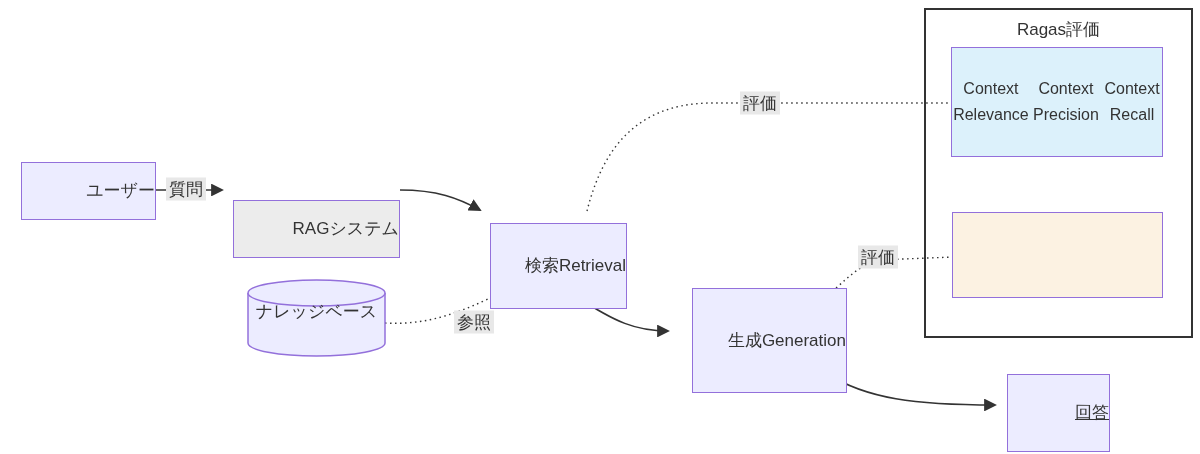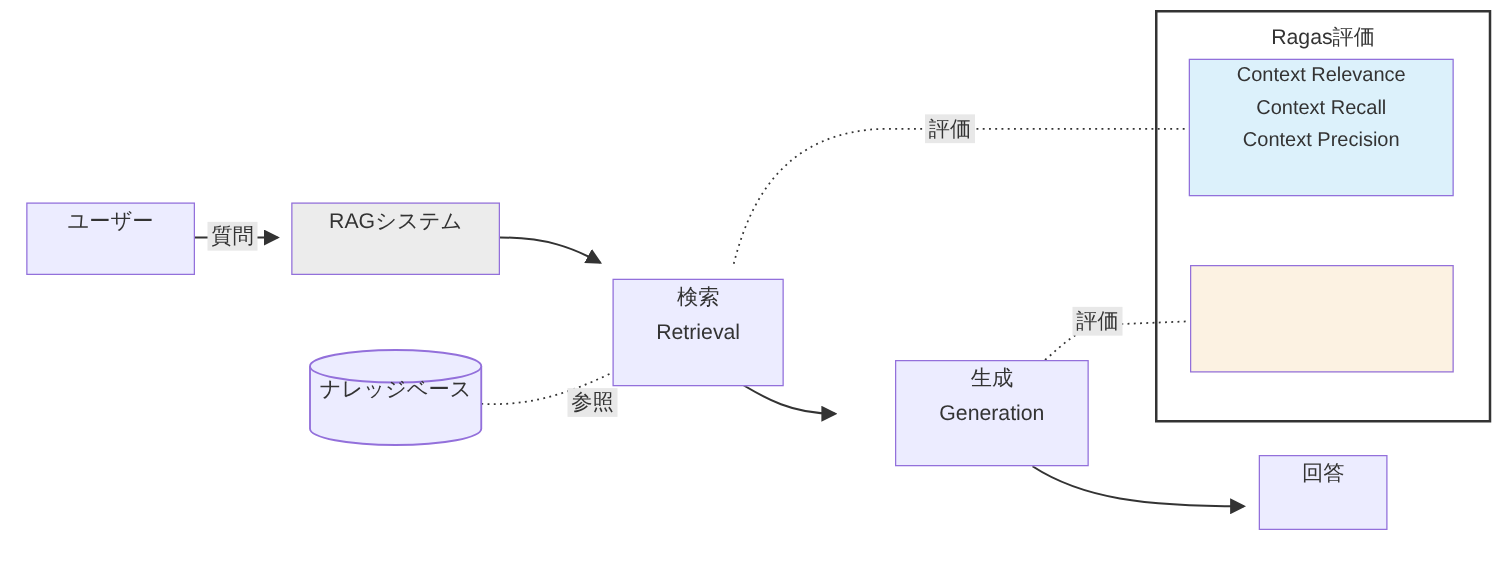--- a/index.html
+++ b/index.html
@@ -5,24 +5,24 @@
   :root{
     --canvas_bg:#FFFFFF; --node_fill:#ECECFF; --node_border:#9370DB;
     --system_fill:#ECECEC; --context_fill:#DCF1FB; --faithfulness_fill:#FCF2E2;
     --container_border:#333333; --edge_color:#333333; --edge_label_bg:#E8E8E8;
     --text_color:#333333;
   }
   html,body{margin:0;padding:0;}
   body{font-family:"Liberation Sans","DejaVu Sans",sans-serif;background:#fff;}
   .canvas{position:relative;width:1200px;height:454px;background:var(--canvas_bg);overflow:hidden;border-radius:10px;}
   .edges{position:absolute;left:0;top:0;width:1200px;height:454px;}
-  .node{position:absolute;display:flex;flex-direction:column;align-items:center;justify-content:flex-start;
+  .node{position:absolute;display:flex;flex-direction:row;align-items:center;justify-content:flex-end;
         box-sizing:border-box;background:var(--node_fill);border:1.5px solid var(--node_border);
         color:var(--text_color);font-size:17px;text-align:center;line-height:28px;}
-  .node.system{background:var(--system_fill);}
+  .node.system{background:var(--system_fill);margin-top:38px;}
   .node.metrics-blue{background:var(--context_fill);line-height:26px;font-size:16px;}
   .node.metrics-cream{background:var(--faithfulness_fill);line-height:26px;font-size:16px;}
   .container-box{position:absolute;box-sizing:border-box;border:2px solid var(--container_border);
         background:transparent;}
   .container-title{position:absolute;left:0;top:8px;width:100%;text-align:center;
         color:var(--text_color);font-size:17px;}
   .edge-label{position:absolute;transform:translate(-50%,-50%);background:var(--edge_label_bg);
         color:var(--text_color);font-size:17px;padding:0 3px;line-height:23px;white-space:nowrap;}
   .cyl-wrap{position:absolute;left:246px;top:278px;width:141px;height:82px;}
   .cyl-label{position:absolute;left:246px;top:300px;width:141px;text-align:center;
@@ -73,33 +73,33 @@
   </div>
 
   <div class="cyl-wrap">
     <svg width="141" height="82" viewBox="0 0 141 82">
       <path d="M2,15 L2,65 A68.5,13 0 0 0 139,65 L139,15" fill="#ECECFF" stroke="#9370DB" stroke-width="1.5"></path>
       <ellipse cx="70.5" cy="15" rx="68.5" ry="13" fill="#ECECFF" stroke="#9370DB" stroke-width="1.5"></ellipse>
     </svg>
   </div>
   <div class="cyl-label">ナレッジベース</div>
 
-  <div class="node" style="left:716px;top:288px;width:155px;height:85px;">
+  <div class="node" style="left:692px;top:288px;width:155px;height:105px;">
     <span>生成</span>
     <span>Generation</span>
   </div>
 
-  <div class="node" style="left:1007px;top:364px;width:103px;height:60px;">
+  <div class="node" style="left:1007px;top:374px;width:103px;height:78px;text-decoration:underline;">
     <span>回答</span>
   </div>
 
   <div class="node metrics-blue" style="left:951px;top:47px;width:212px;height:110px;">
     <span>Context Relevance</span>
+    <span>Context Precision</span>
     <span>Context Recall</span>
-    <span>Context Precision</span>
   </div>
 
   <div class="node metrics-cream" style="left:952px;top:212px;width:211px;height:86px;">
   </div>
 
   <div class="edge-label" style="left:186px;top:189px;text-align:center;">質問</div>
   <div class="edge-label" style="left:445px;top:322px;margin-left:29px;">参照</div>
   <div class="edge-label" style="left:760px;top:103px;">評価</div>
   <div class="edge-label" style="left:878px;top:257px;">評価</div>
 

